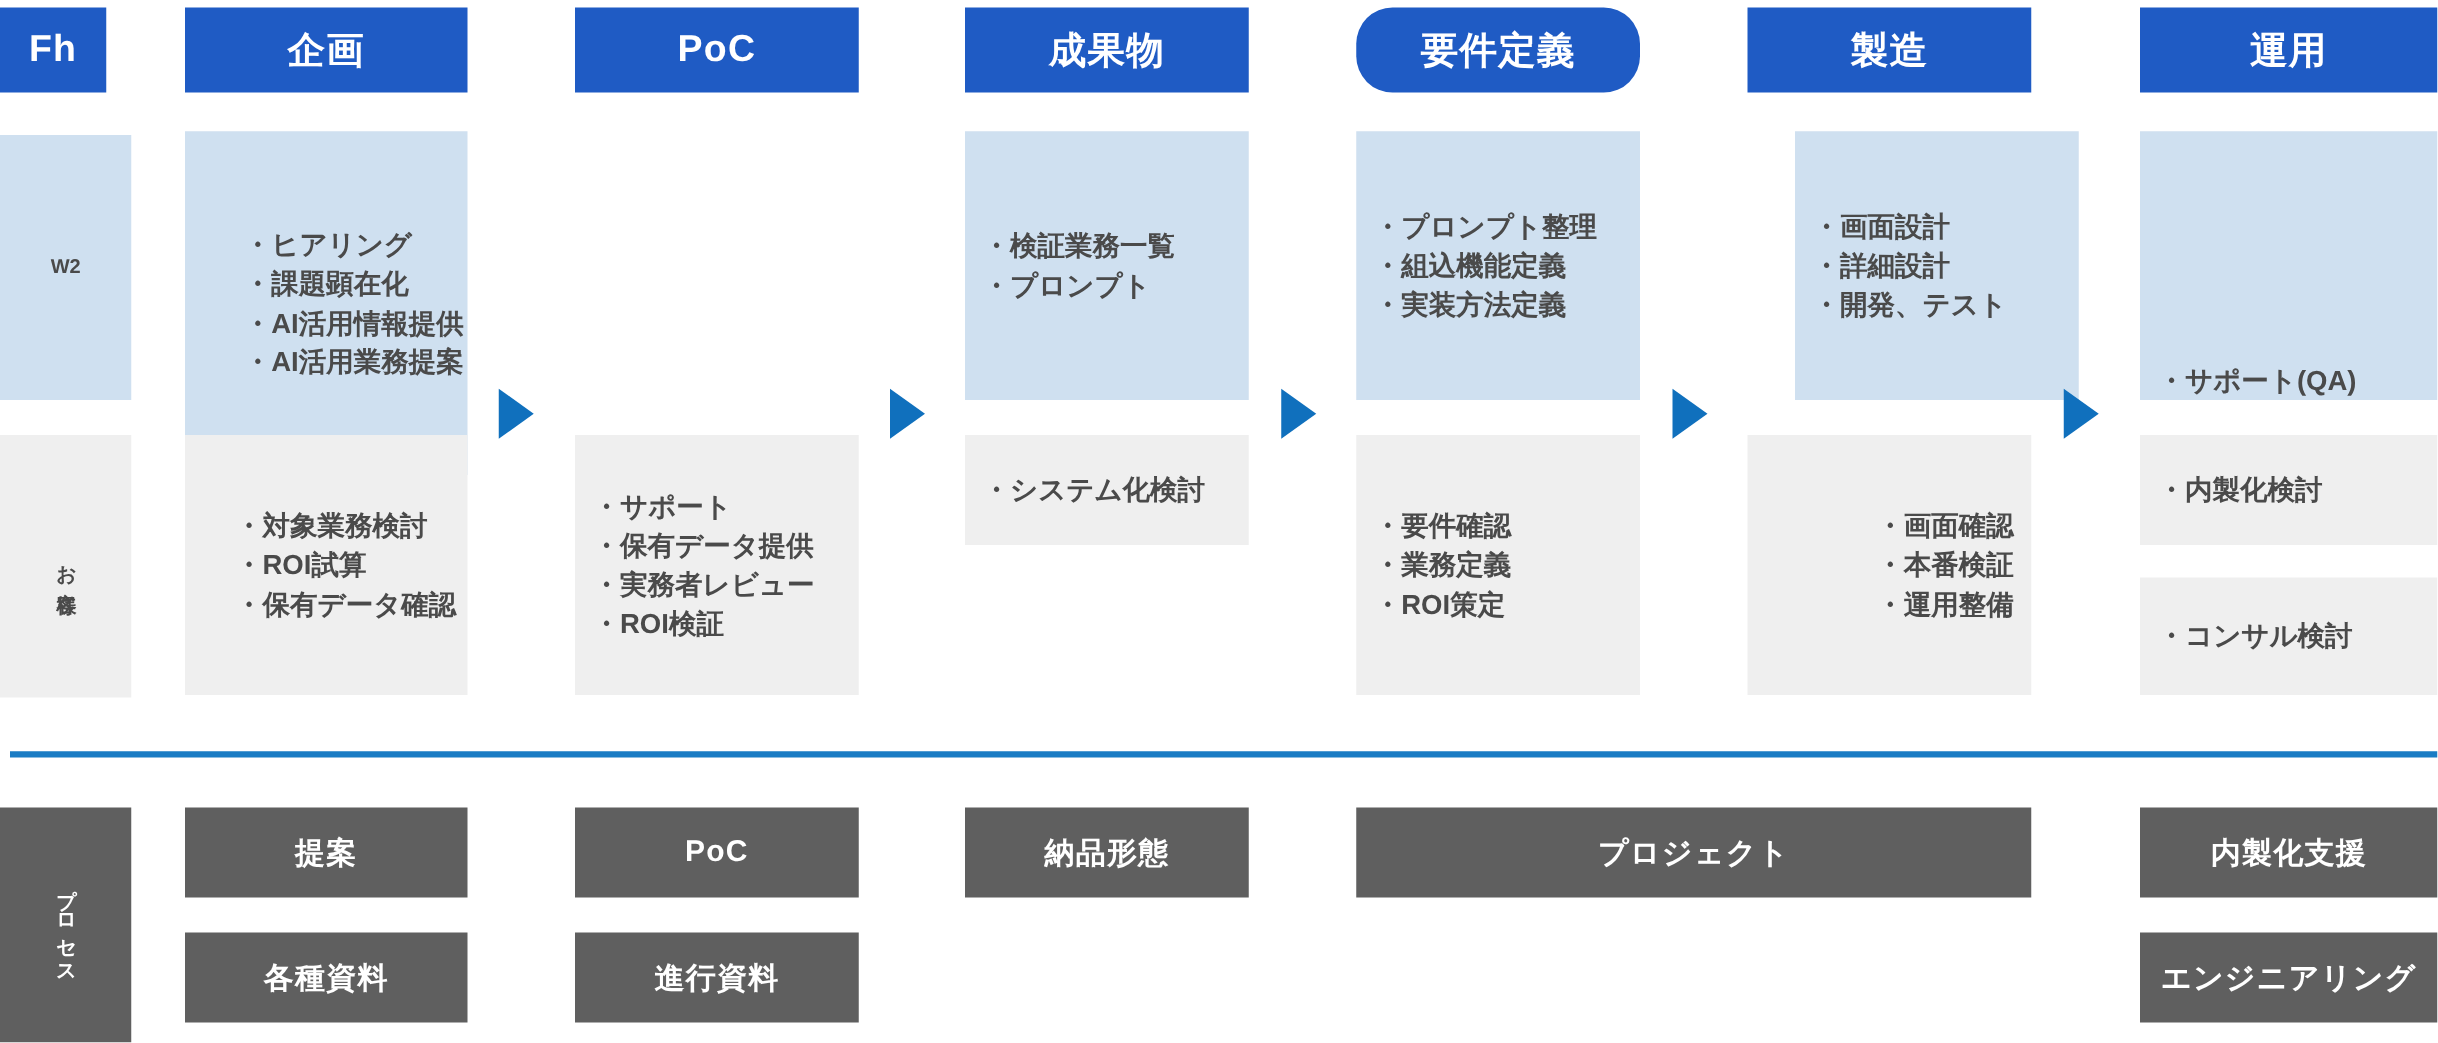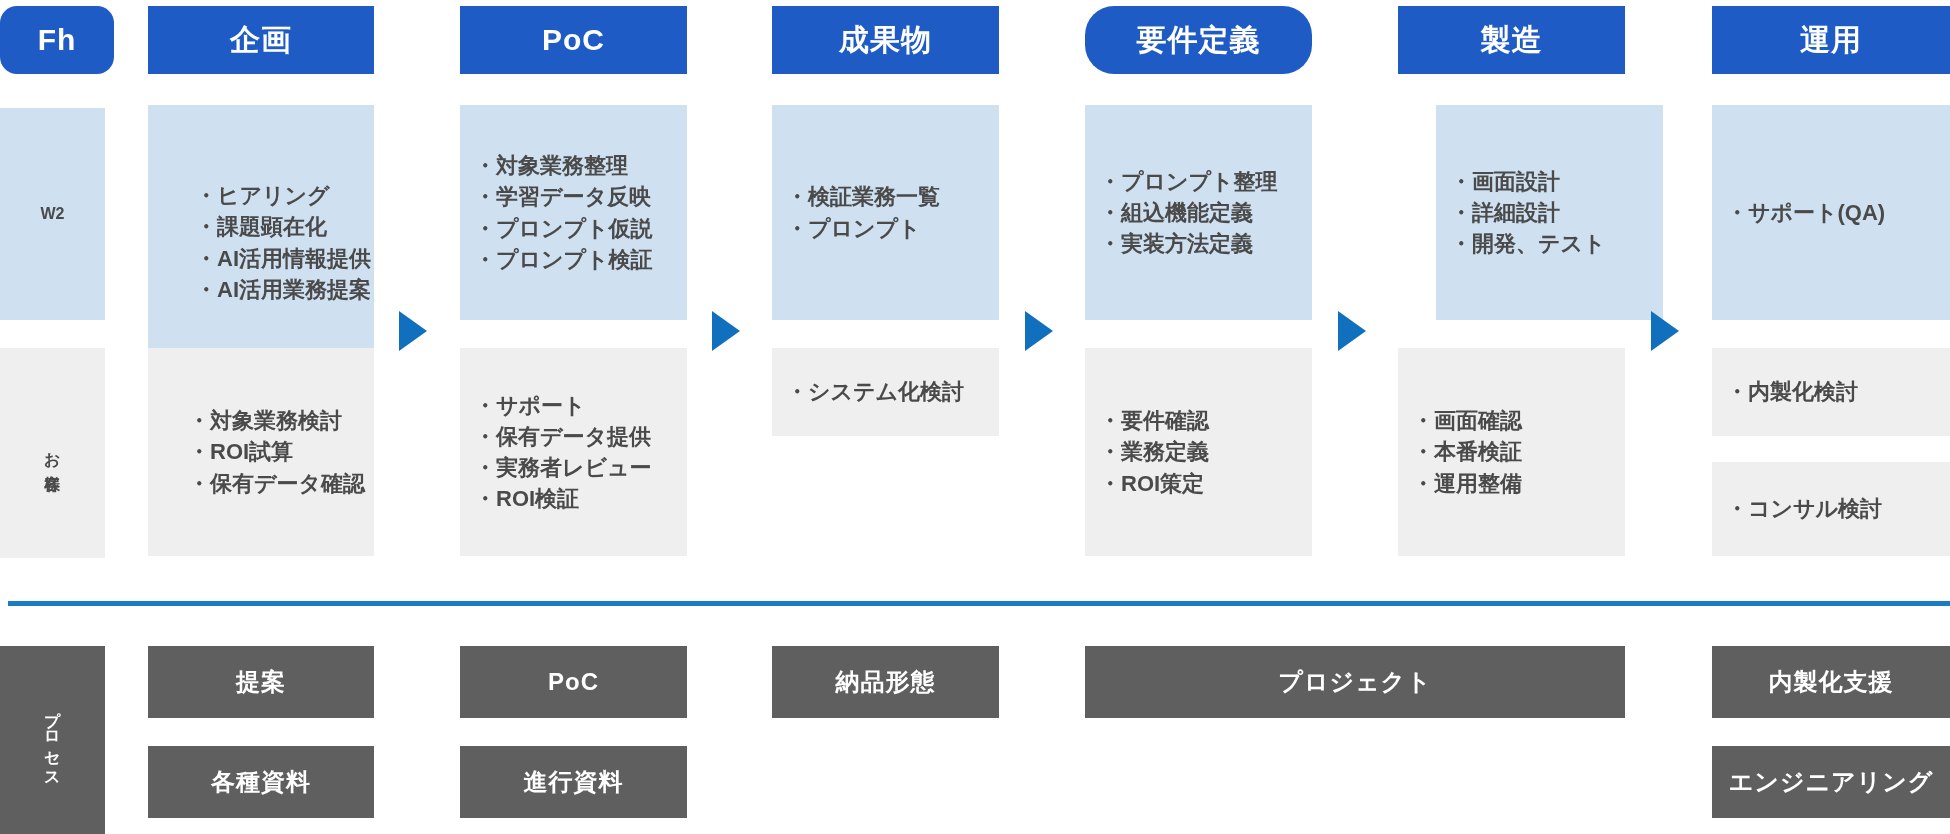--- a/index.html
+++ b/index.html
@@ -100,47 +100,39 @@
     font-size: 24px;
     letter-spacing: 1px;
     white-space: nowrap;
   }
 </style>
 </head>
 <body>
 
 <div id="root">
 
-  <div class="hdr" style="left:0px;width:114px;border-radius:17px;">Fh</div>
+  <div class="hdr" style="left:0px;width:85px;">Fh</div>
   <div class="hdr" style="left:148px;width:226px;">企画</div>
   <div class="hdr" style="left:460px;width:227px;">PoC</div>
   <div class="hdr" style="left:772px;width:227px;">成果物</div>
   <div class="hdr" style="left:1085px;width:227px;border-radius:29px;">要件定義</div>
   <div class="hdr" style="left:1398px;width:227px;">製造</div>
   <div class="hdr" style="left:1712px;width:238px;">運用</div>
 
   <div class="rowlabel blue" style="left:0px;top:108px;width:105px;height:212px;">W2</div>
 
   <div class="cell blue" style="left:148px;top:105px;width:226px;height:275px;padding-left:47px;">
     <ul>
       <li>ヒアリング</li>
       <li>課題顕在化</li>
       <li>AI活用情報提供</li>
       <li>AI活用業務提案</li>
     </ul>
   </div>
 
-  <div class="cell blue" style="left:460px;top:105px;width:227px;height:215px;">
-    <ul>
-      <li>対象業務整理</li>
-      <li>学習データ反映</li>
-      <li>プロンプト仮説</li>
-      <li>プロンプト検証</li>
-    </ul>
-  </div>
 
   <div class="cell blue" style="left:772px;top:105px;width:227px;height:215px;">
     <ul>
       <li>検証業務一覧</li>
       <li>プロンプト</li>
     </ul>
   </div>
 
   <div class="cell blue" style="left:1085px;top:105px;width:227px;height:215px;">
     <ul>
@@ -151,21 +143,21 @@
   </div>
 
   <div class="cell blue" style="left:1398px;top:105px;width:227px;height:215px;margin-left:38px;">
     <ul>
       <li>画面設計</li>
       <li>詳細設計</li>
       <li>開発、テスト</li>
     </ul>
   </div>
 
-  <div class="cell blue" style="left:1712px;top:105px;width:238px;height:215px;">
+  <div class="cell blue" style="left:1712px;top:105px;width:238px;height:215px;justify-content:flex-end;">
     <ul>
       <li>サポート(QA)</li>
     </ul>
   </div>
 
   <div class="rowlabel gray" style="left:0px;top:348px;width:105px;height:210px;">
     <span class="vtext">お客様</span>
   </div>
 
   <div class="cell gray" style="left:148px;top:348px;width:226px;height:208px;padding-left:40px;">
@@ -192,21 +184,21 @@
   </div>
 
   <div class="cell gray" style="left:1085px;top:348px;width:227px;height:208px;">
     <ul>
       <li>要件確認</li>
       <li>業務定義</li>
       <li>ROI策定</li>
     </ul>
   </div>
 
-  <div class="cell gray" style="left:1398px;top:348px;width:227px;height:208px;">
+  <div class="cell gray" style="left:1398px;top:348px;width:227px;height:208px;align-items:flex-end;">
     <ul>
       <li>画面確認</li>
       <li>本番検証</li>
       <li>運用整備</li>
     </ul>
   </div>
 
   <div class="cell gray" style="left:1712px;top:348px;width:238px;height:88px;">
     <ul>
       <li>内製化検討</li>

